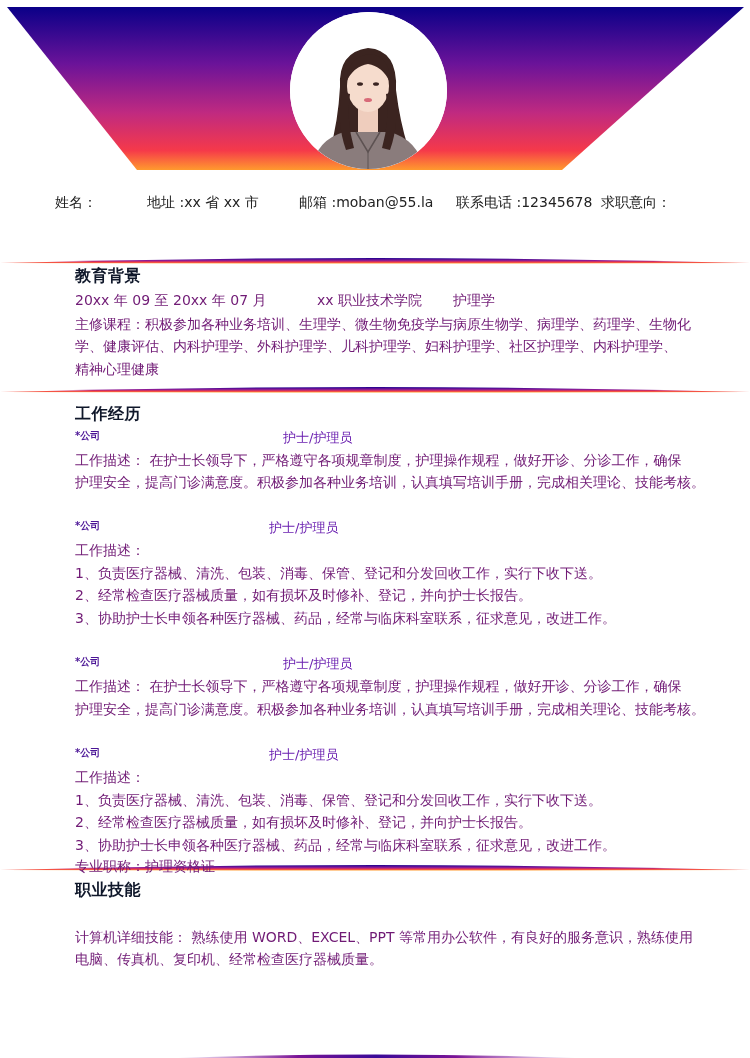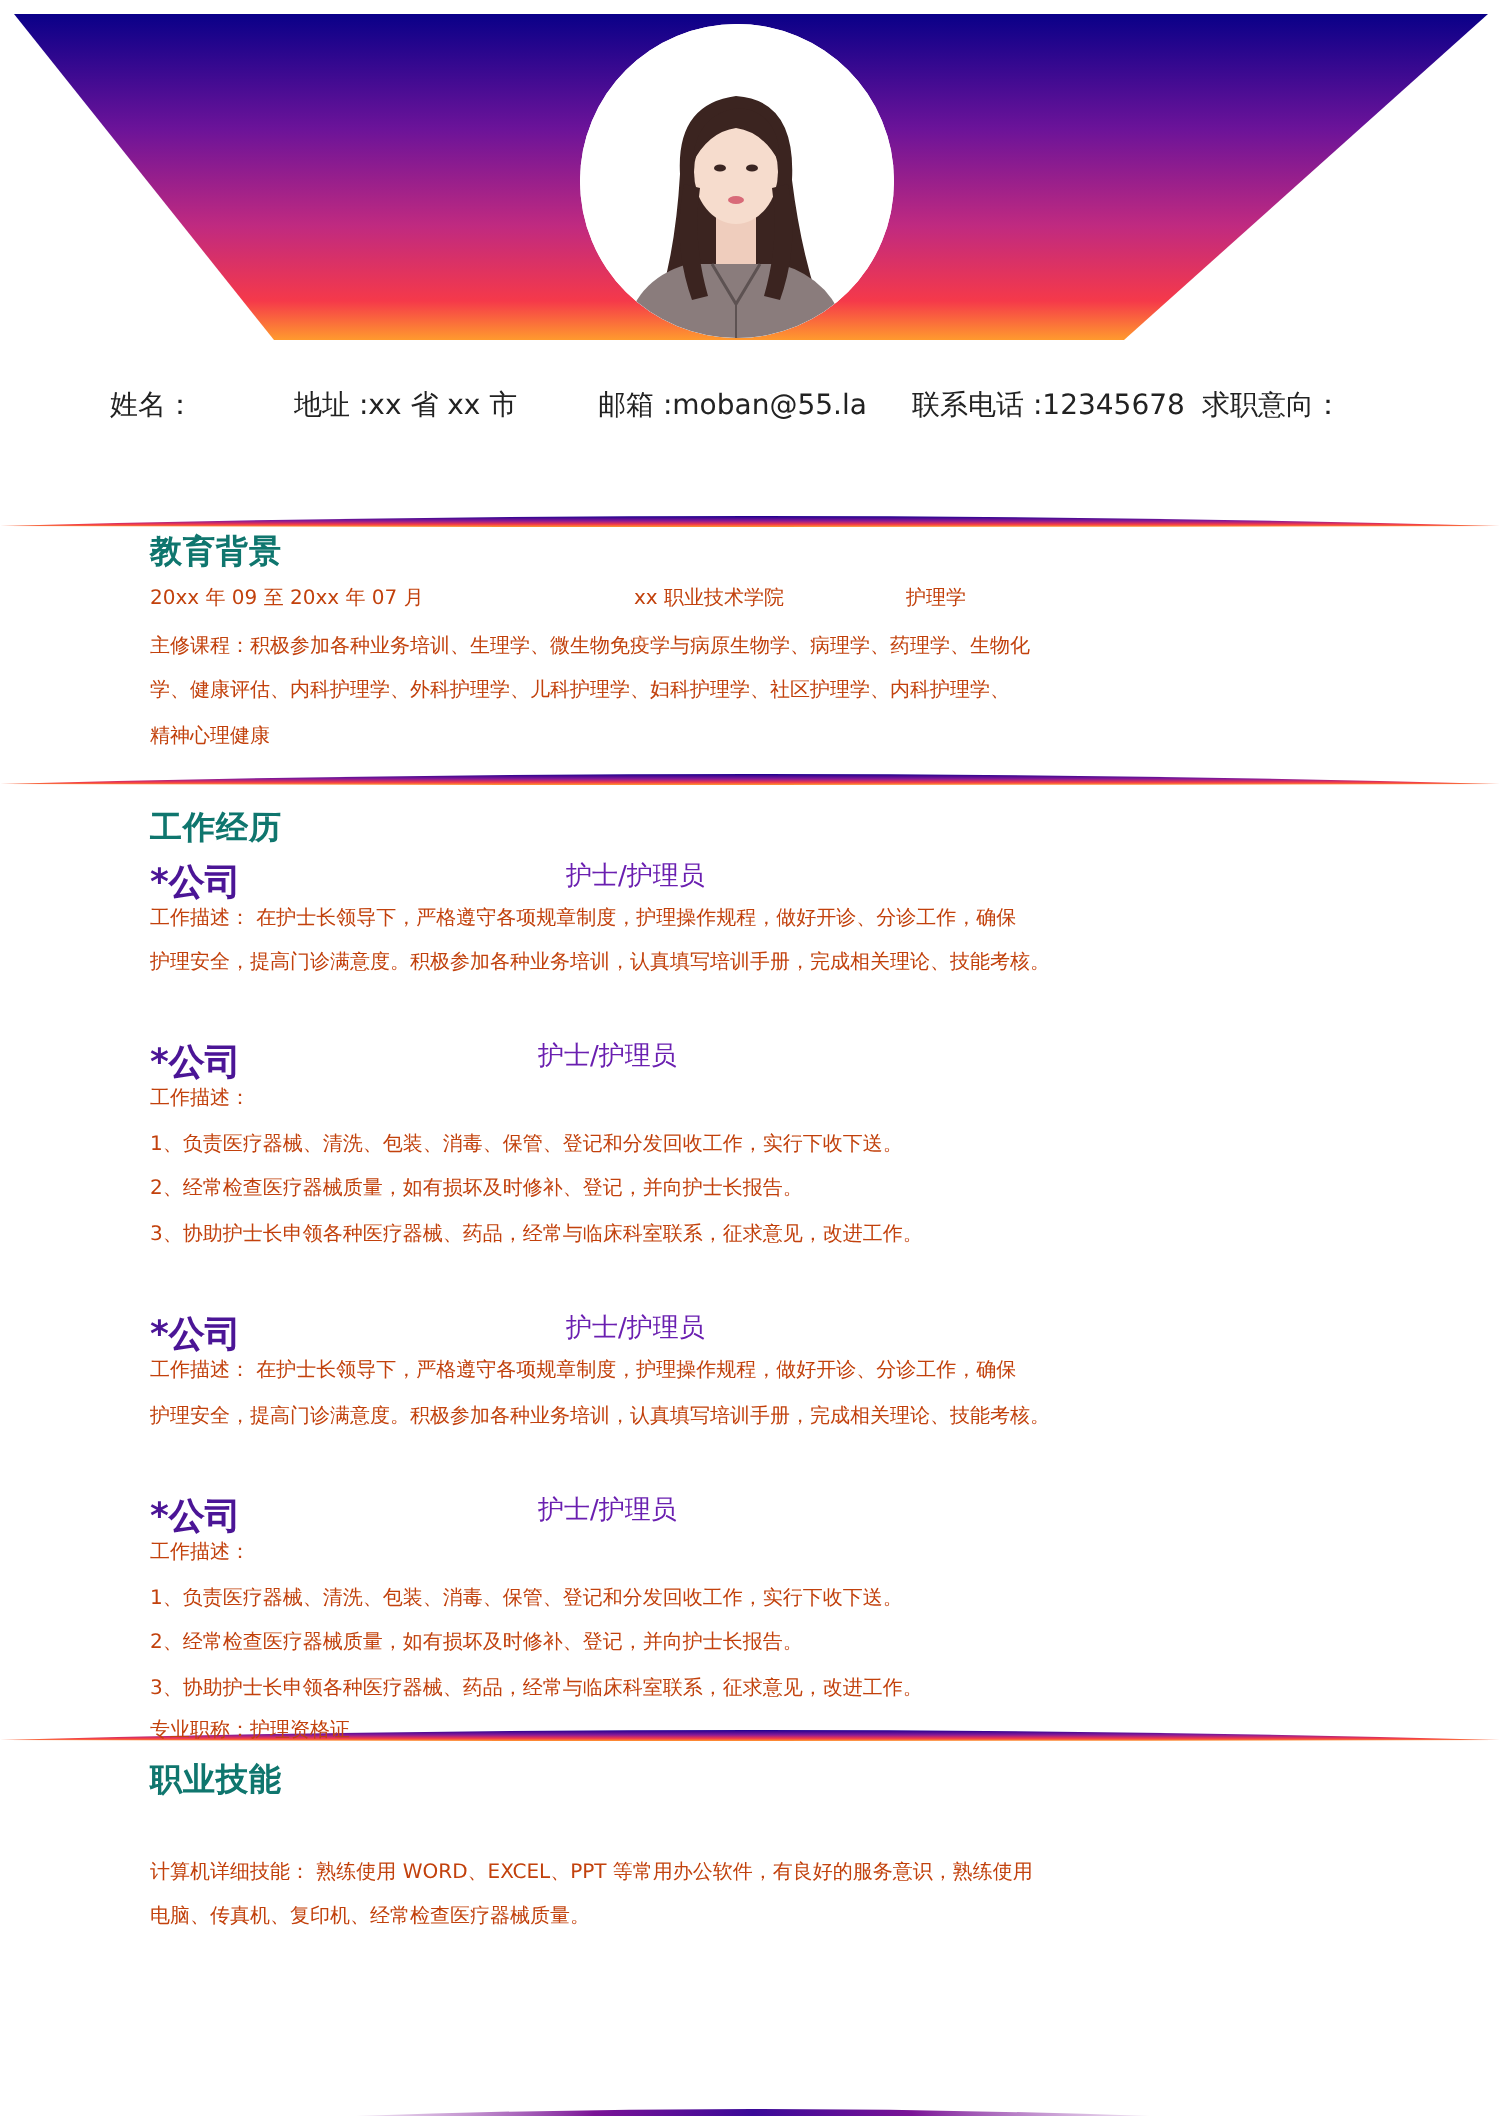--- a/index.html
+++ b/index.html
@@ -18,27 +18,27 @@
   .info-line {
     position: absolute; top: 194px; left: 0; width: 750px; height: 22px;
     font-size: 14px; color: #222; white-space: nowrap;
   }
   .info-line span { position: absolute; top: 0; }
 
   .divider { position: absolute; left: 0; width: 750px; height: 10px; }
   .divider svg { display: block; }
 
   .section-title {
-    position: absolute; left: 75px; font-size: 16px; font-weight: bold; color: #0f766e;
+    position: absolute; left: 75px; font-size: 16px; font-weight: bold; color: #0f172a;
     letter-spacing: 0.5px;
   }
   .line {
-    position: absolute; left: 75px; font-size: 10px; color: #c2410c; white-space: nowrap;
+    position: absolute; left: 75px; font-size: 14px; color: #701a75; white-space: nowrap;
   }
-  .company { position: absolute; left: 75px; font-size: 18px; font-weight: bold; color: #4b1596; }
+  .company { position: absolute; left: 75px; font-size: 10px; font-weight: bold; color: #4b1596; }
   .role { position: absolute; font-size: 13px; color: #6a1fb0; }
 
   .bottom-deco { position: absolute; left: 0; top: 1046px; width: 750px; height: 12px; }
   .bottom-deco svg { display: block; }
 </style>
 </head>
 <body>
 
 <div class="header-banner">
   <svg width="750" height="175" viewBox="0 0 750 175">

